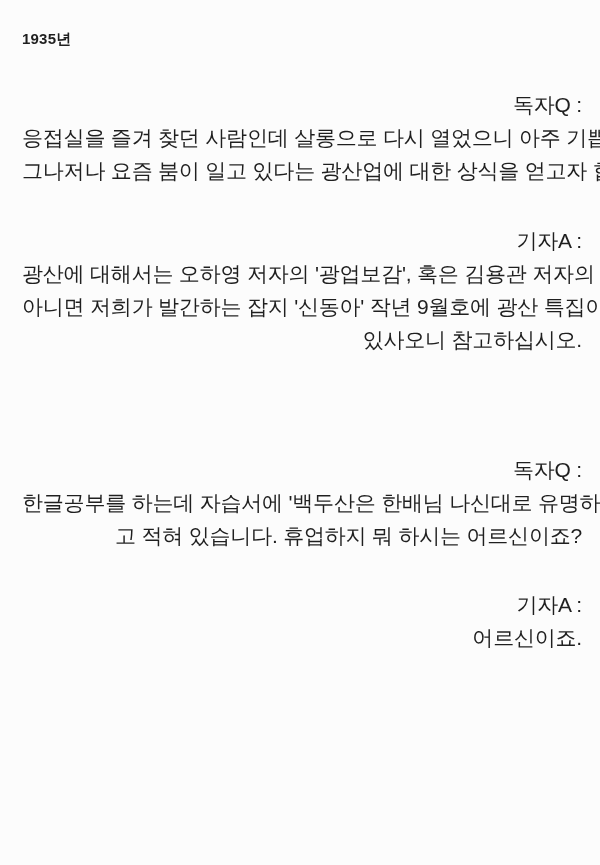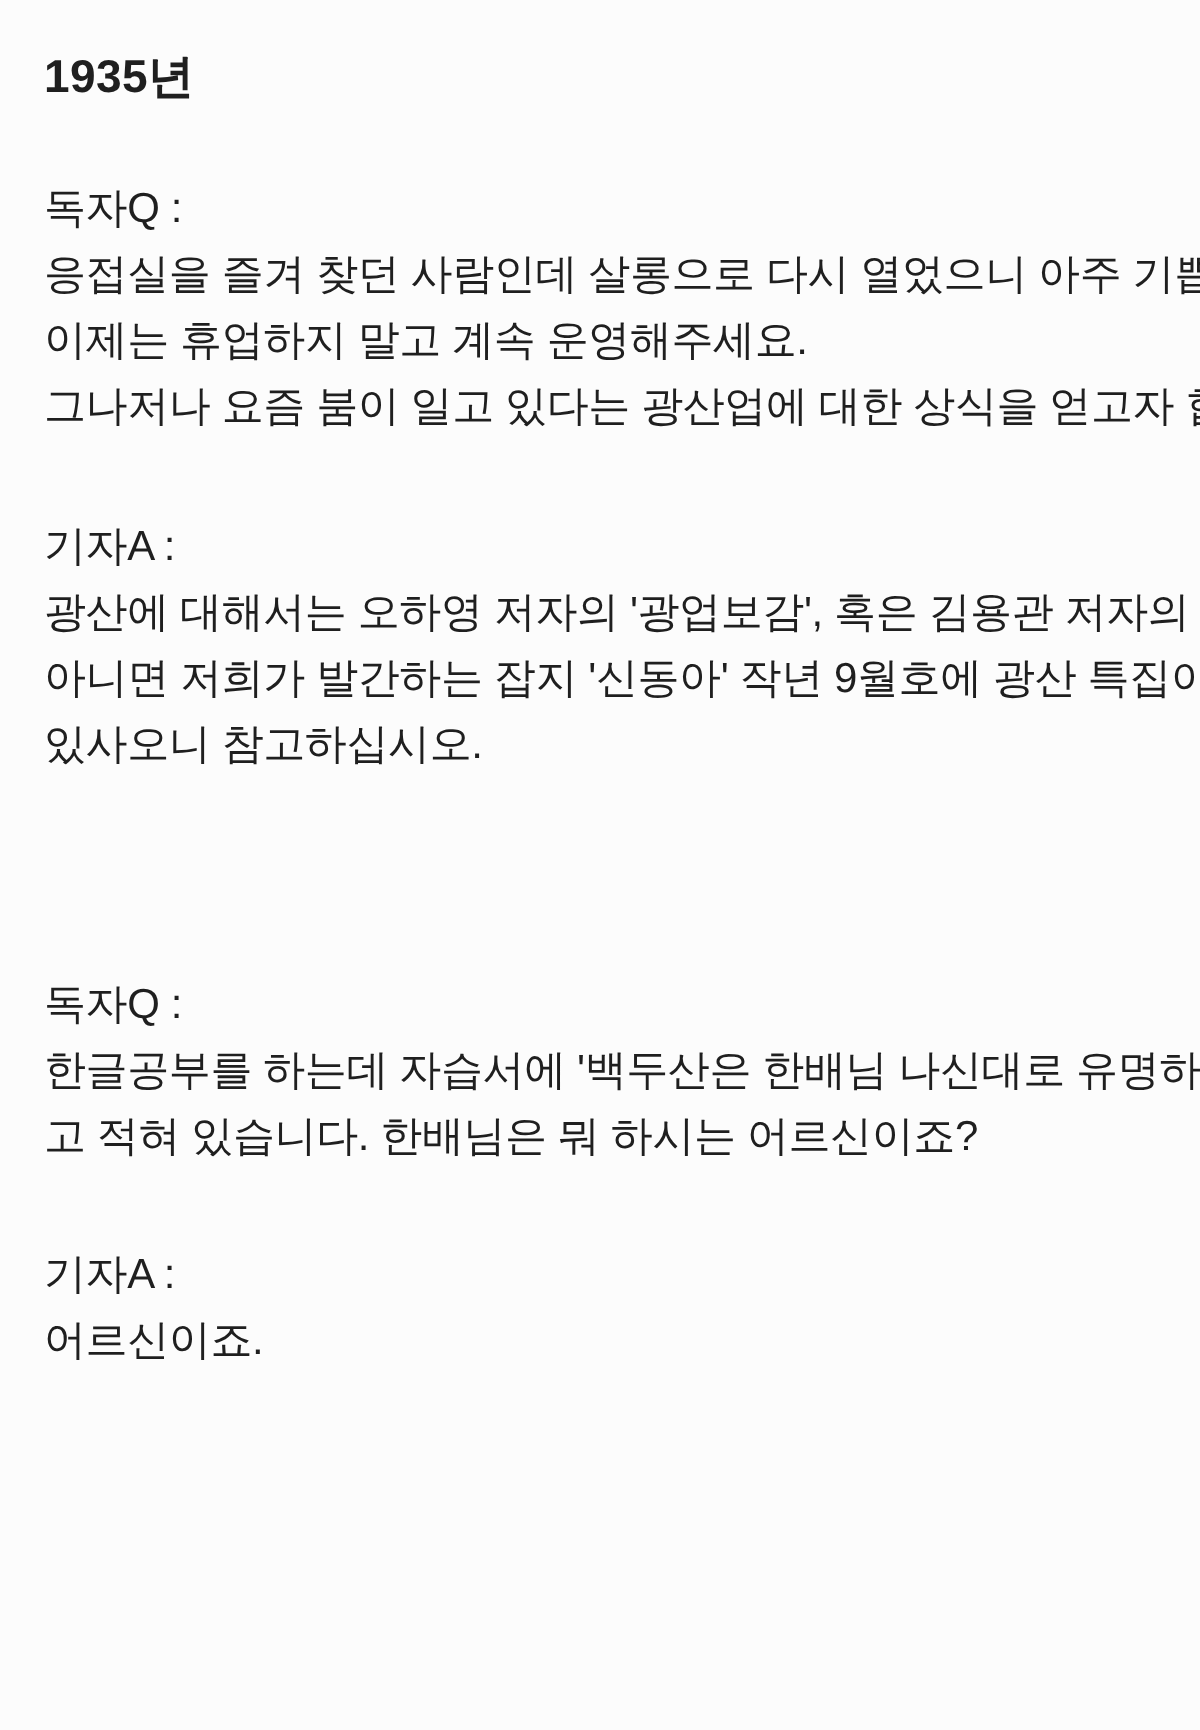--- a/index.html
+++ b/index.html
@@ -11,63 +11,63 @@
     height: 865px;
     background: #fcfcfc;
     color: #1f1f1f;
     font-family: "Liberation Sans", "DejaVu Sans", sans-serif;
     overflow: hidden;
   }
   .doc {
     padding: 22px 18px 0 22px;
   }
   .title {
-    font-size: 23px;
+    font-size: 15px;
     font-weight: 700;
     line-height: 33px;
     letter-spacing: 0.2px;
   }
   .section { }
   .s1 { margin-top: 33px; }
   .s2 { margin-top: 37px; }
   .s3 { margin-top: 97px; }
   .s4 { margin-top: 36px; }
   .speaker,
   .line {
     font-size: 21px;
     line-height: 33px;
     white-space: nowrap;
     letter-spacing: -0.2px;
+    text-align: right;
   }
 </style>
 </head>
 <body>
 
 <div class="doc">
 
   <div class="title">1935년</div>
 
   <div class="section s1">
     <div class="speaker">독자Q :</div>
     <div class="line">응접실을 즐겨 찾던 사람인데 살롱으로 다시 열었으니 아주 기쁩니다.</div>
-    <div class="line">이제는 휴업하지 말고 계속 운영해주세요.</div>
     <div class="line">그나저나 요즘 붐이 일고 있다는 광산업에 대한 상식을 얻고자 합니</div>
   </div>
 
   <div class="section s2">
     <div class="speaker">기자A :</div>
     <div class="line">광산에 대해서는 오하영 저자의 '광업보감', 혹은 김용관 저자의 '광산</div>
     <div class="line">아니면 저희가 발간하는 잡지 '신동아' 작년 9월호에 광산 특집이 실려</div>
     <div class="line">있사오니 참고하십시오.</div>
   </div>
 
   <div class="section s3">
     <div class="speaker">독자Q :</div>
     <div class="line">한글공부를 하는데 자습서에 '백두산은 한배님 나신대로 유명하고' 라</div>
-    <div class="line">고 적혀 있습니다. 한배님은 뭐 하시는 어르신이죠?</div>
+    <div class="line">고 적혀 있습니다. 휴업하지 뭐 하시는 어르신이죠?</div>
   </div>
 
   <div class="section s4">
     <div class="speaker">기자A :</div>
     <div class="line">어르신이죠.</div>
   </div>
 
 </div>
 
 </body></html>

